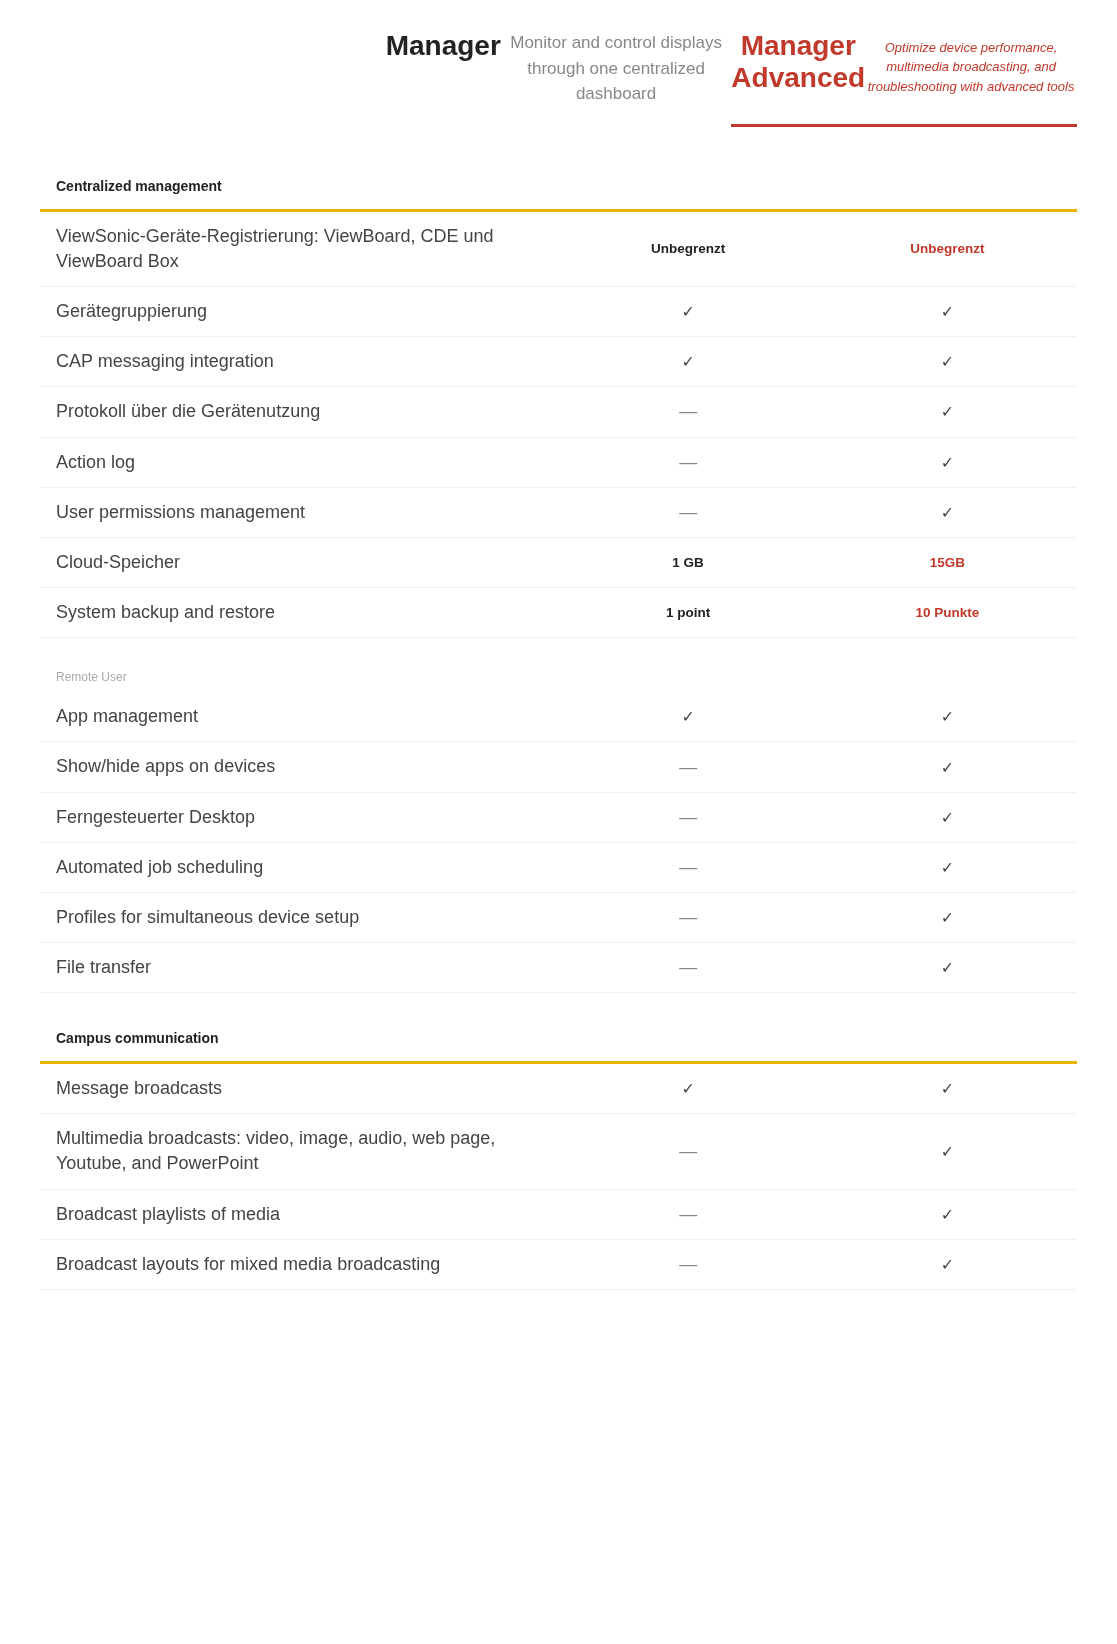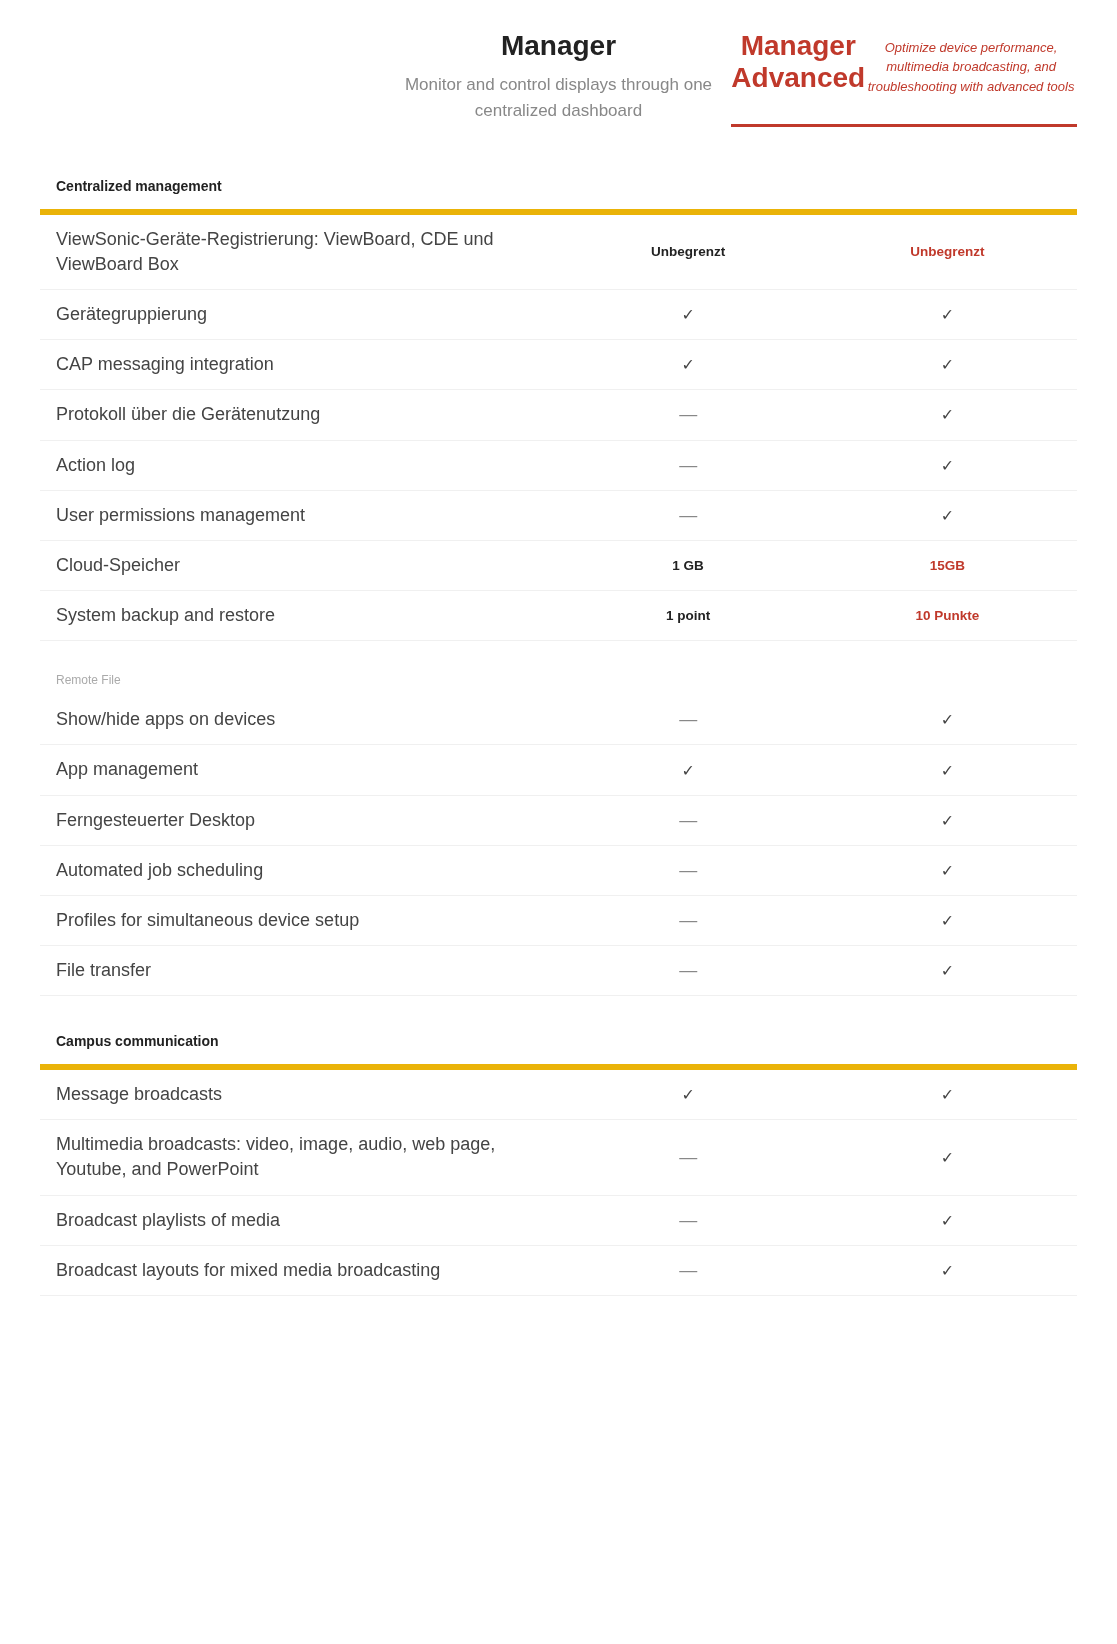--- a/index.html
+++ b/index.html
@@ -24,22 +24,20 @@
       padding: 30px 0 20px 0;
       text-align: center;
     }
 
     .header-col1 {
       
     }
 
     .header-col2 {
       display: flex;
-      flex-direction: column;
-      align-items: center;
       justify-content: flex-start;
     }
 
     .header-col3 {
       display: flex;
       flex-direction: row;
       align-items: center;
       justify-content: flex-start;
       border-bottom: 3px solid #c0392b;
       padding-bottom: 20px;
@@ -106,21 +104,21 @@
       text-align: center;
       color: #444;
       font-size: 13.5px;
     }
 
     .section-header td {
       font-weight: bold;
       font-size: 14px;
       padding-top: 20px;
       padding-bottom: 12px;
-      border-bottom: 6px solid #eab308;
+      border-bottom: 3px solid #eab308;
       color: #222;
     }
 
     .check {
       color: #444;
       font-size: 16px;
     }
 
     .dash {
       color: #888;
@@ -214,30 +212,30 @@
     </tr>
         <tr>
       <td class="col-feature">System backup and restore</td>
       <td class="col-manager"><span class="bold-val">1 point</span></td>
       <td class="col-advanced"><span class="bold-val-red">10 Punkte</span></td>
     </tr>
         <tr class="spacer-row">
           <td colspan="3"></td>
         </tr>
         <tr class="section-label-row">
-          <td colspan="3">Remote File</td>
+          <td colspan="3">Remote User</td>
         </tr>
         <tr>
+      <td class="col-feature">App management</td>
+      <td class="col-manager"><span class="check">✓</span></td>
+      <td class="col-advanced"><span class="check">✓</span></td>
+    </tr>
+        <tr>
       <td class="col-feature">Show/hide apps on devices</td>
       <td class="col-manager"><span class="dash">—</span></td>
-      <td class="col-advanced"><span class="check">✓</span></td>
-    </tr>
-        <tr>
-      <td class="col-feature">App management</td>
-      <td class="col-manager"><span class="check">✓</span></td>
       <td class="col-advanced"><span class="check">✓</span></td>
     </tr>
         <tr>
       <td class="col-feature">Ferngesteuerter Desktop</td>
       <td class="col-manager"><span class="dash">—</span></td>
       <td class="col-advanced"><span class="check">✓</span></td>
     </tr>
         <tr>
       <td class="col-feature">Automated job scheduling</td>
       <td class="col-manager"><span class="dash">—</span></td>

